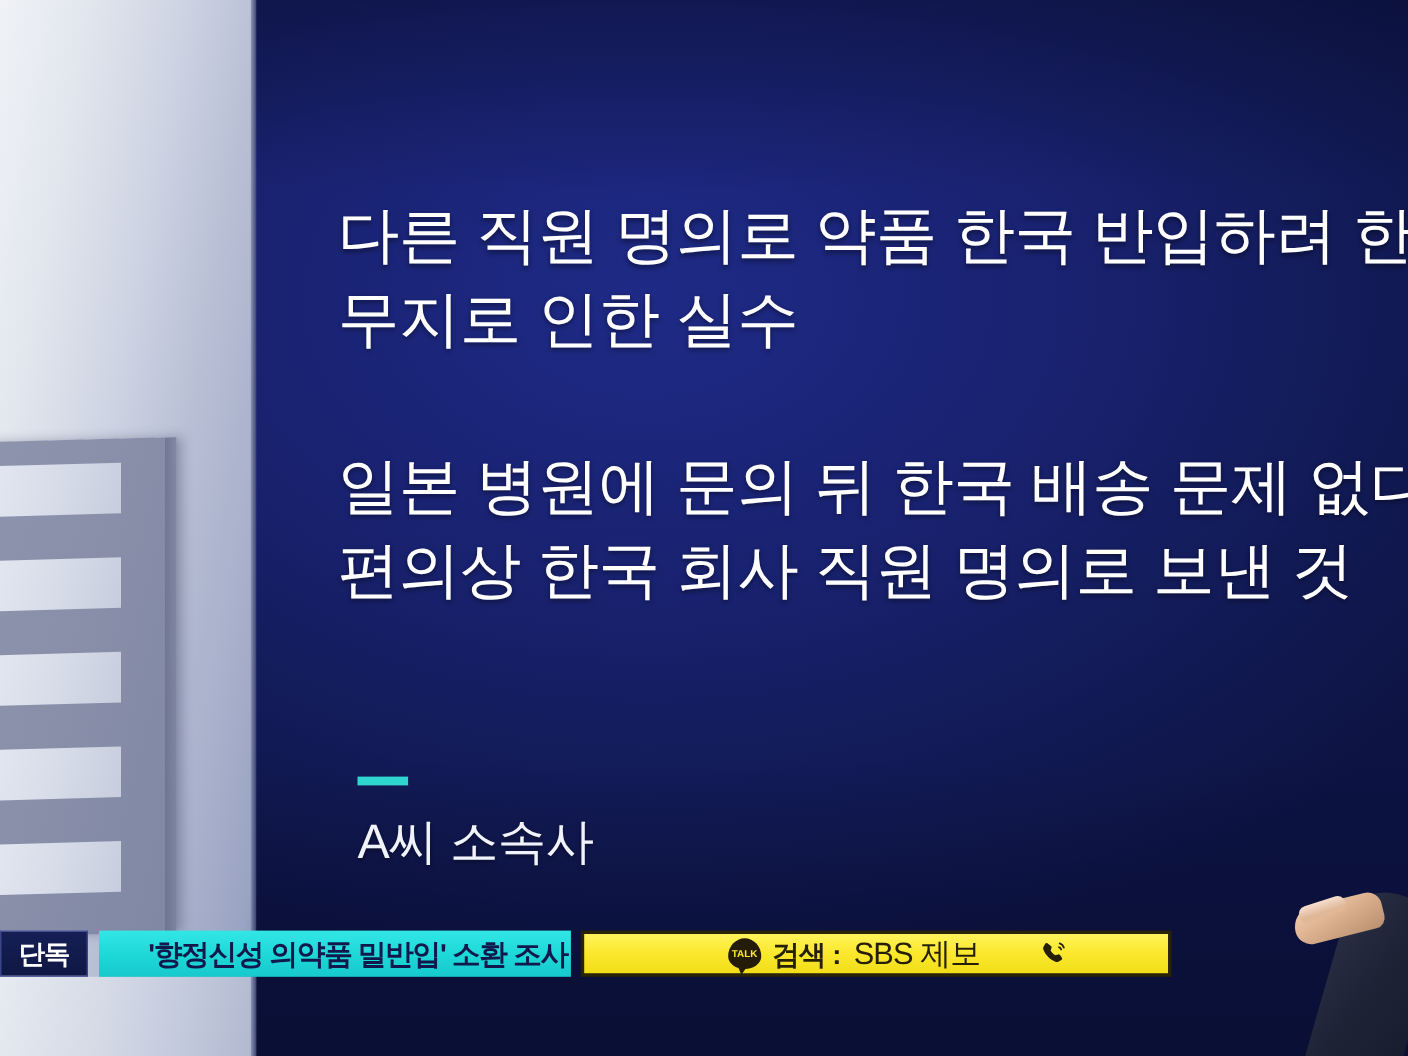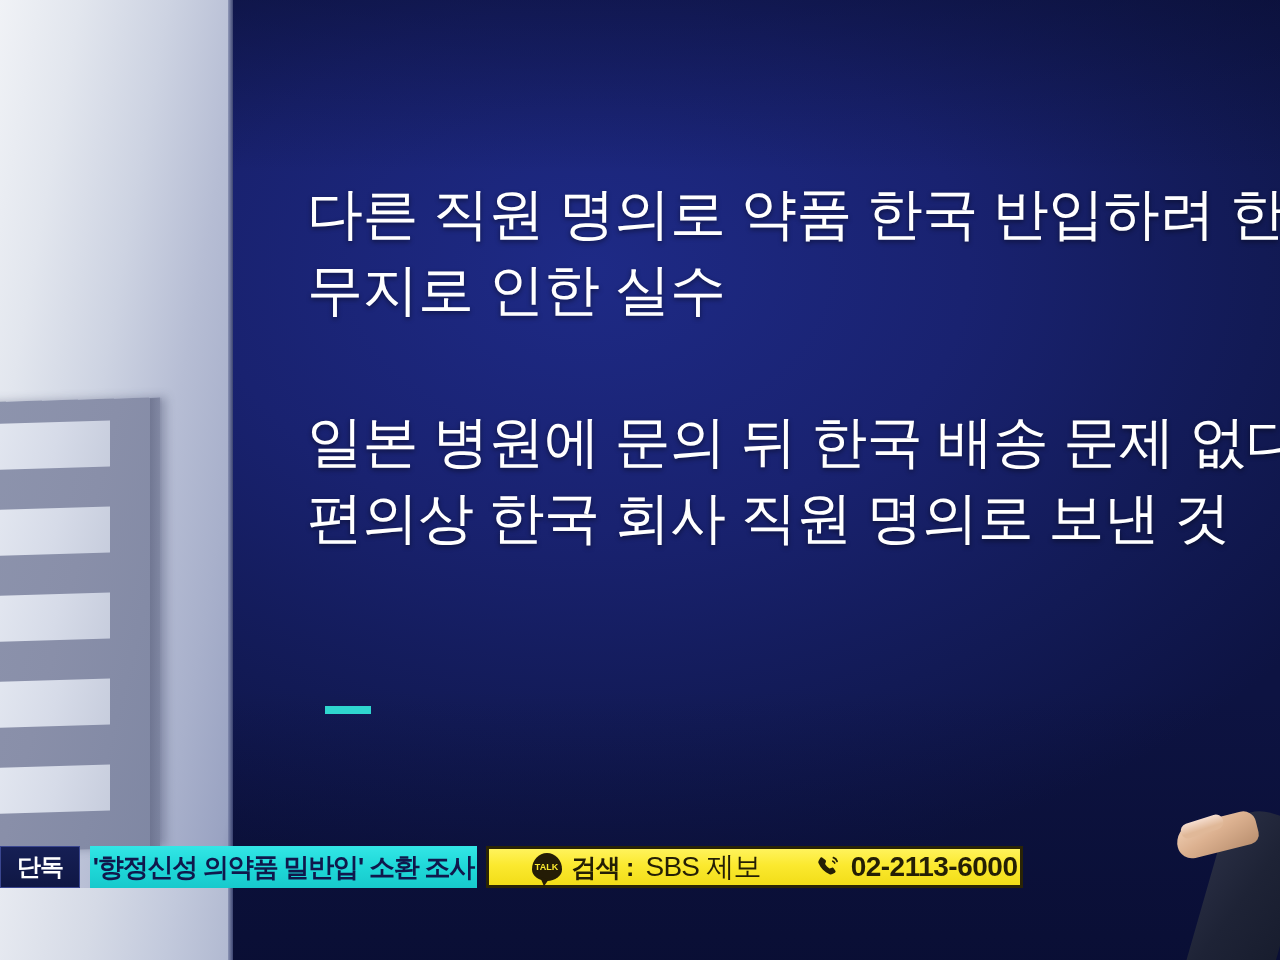--- a/index.html
+++ b/index.html
@@ -191,20 +191,21 @@
     width: 387px;
     background: linear-gradient(180deg, #33e6e6 0%, #1fd8d8 50%, #17c9cc 100%);
     display: flex;
     align-items: center;
     justify-content: center;
     color: #10184c;
     font-size: 26px;
     font-weight: 700;
     letter-spacing: -1.2px;
     white-space: nowrap;
+    padding-left: 42px;
   }
   .promo-bar {
     margin-left: 9px;
     width: 537px;
     background: linear-gradient(180deg, #fff35c 0%, #fbe92f 45%, #f2dd18 100%);
     border: 3px solid #2a2405;
     box-sizing: border-box;
     display: flex;
     align-items: center;
     justify-content: center;
@@ -278,20 +279,21 @@
   <div class="quote">
     <div class="qline">다른 직원 명의로 약품 한국 반입하려 한</div>
     <div class="qline">무지로 인한 실수</div>
     <div class="qgap"></div>
     <div class="qline">일본 병원에 문의 뒤 한국 배송 문제 없다</div>
     <div class="qline">편의상 한국 회사 직원 명의로 보낸 것</div>
   </div>
 
   <div class="attrib-wrap">
     <div class="attrib-dash"></div>
+    <div class="attrib-text">A씨 소속사</div>
   </div>
 
   <div class="anchor-arm">
     <div class="arm-sleeve"></div>
     <div class="arm-hand"></div>
     <div class="arm-finger"></div>
   </div>
 
   <div class="lower-third">
 
@@ -304,18 +306,17 @@
       <span class="search-label">검색 :</span>
       <span class="sbs-strong">SBS 제보</span>
       <span class="promo-sep"></span>
       <span class="phone-icon">
         <svg width="26" height="26" viewBox="0 0 24 24" aria-hidden="true">
           <path d="M6.6 3.2c-.6-.4-1.4-.2-1.8.4L3.5 5.9c-.5.8-.6 1.8-.2 2.7 1.9 4.6 5.5 8.2 10.1 10.1.9.4 1.9.3 2.7-.2l2.3-1.3c.6-.4.8-1.2.4-1.8l-1.6-2.3c-.4-.5-1-.7-1.6-.5l-2.2.8c-1.7-1-3.1-2.4-4.1-4.1l.8-2.2c.2-.6 0-1.2-.5-1.6L6.6 3.2z" fill="#241f05"></path>
           <path d="M17 3.4c1.6.5 2.9 1.8 3.4 3.4" stroke="#241f05" stroke-width="1.6" fill="none" stroke-linecap="round"></path>
           <path d="M16.4 6.6c.8.3 1.5.9 1.8 1.8" stroke="#241f05" stroke-width="1.5" fill="none" stroke-linecap="round"></path>
         </svg>
       </span>
-      <span class="phone-num">02-2113-6000</span>
     </div>
 
   </div>
 
 </div>
 
 </body></html>

